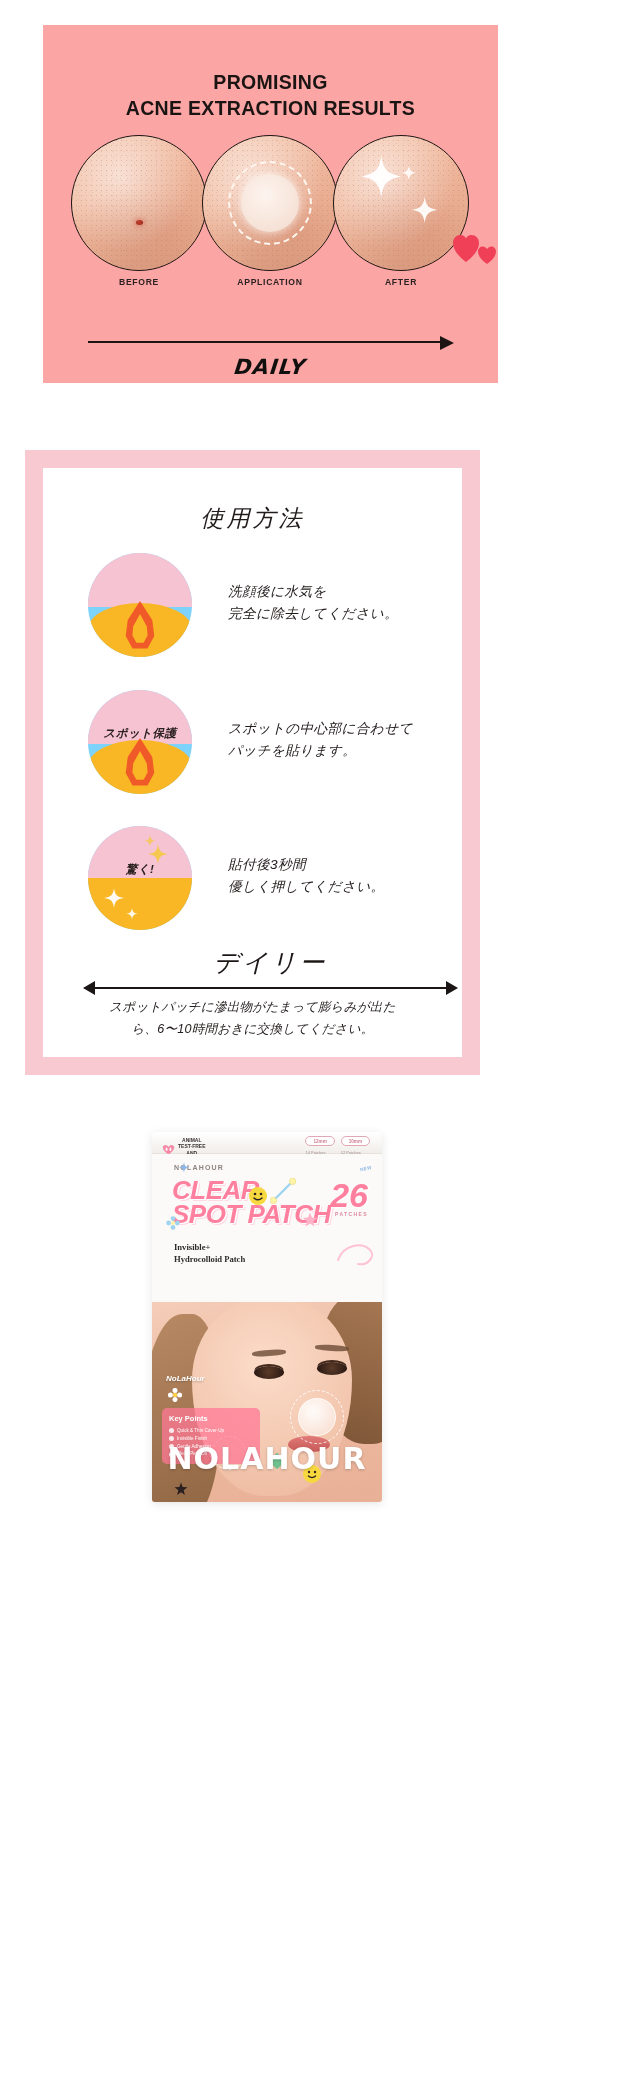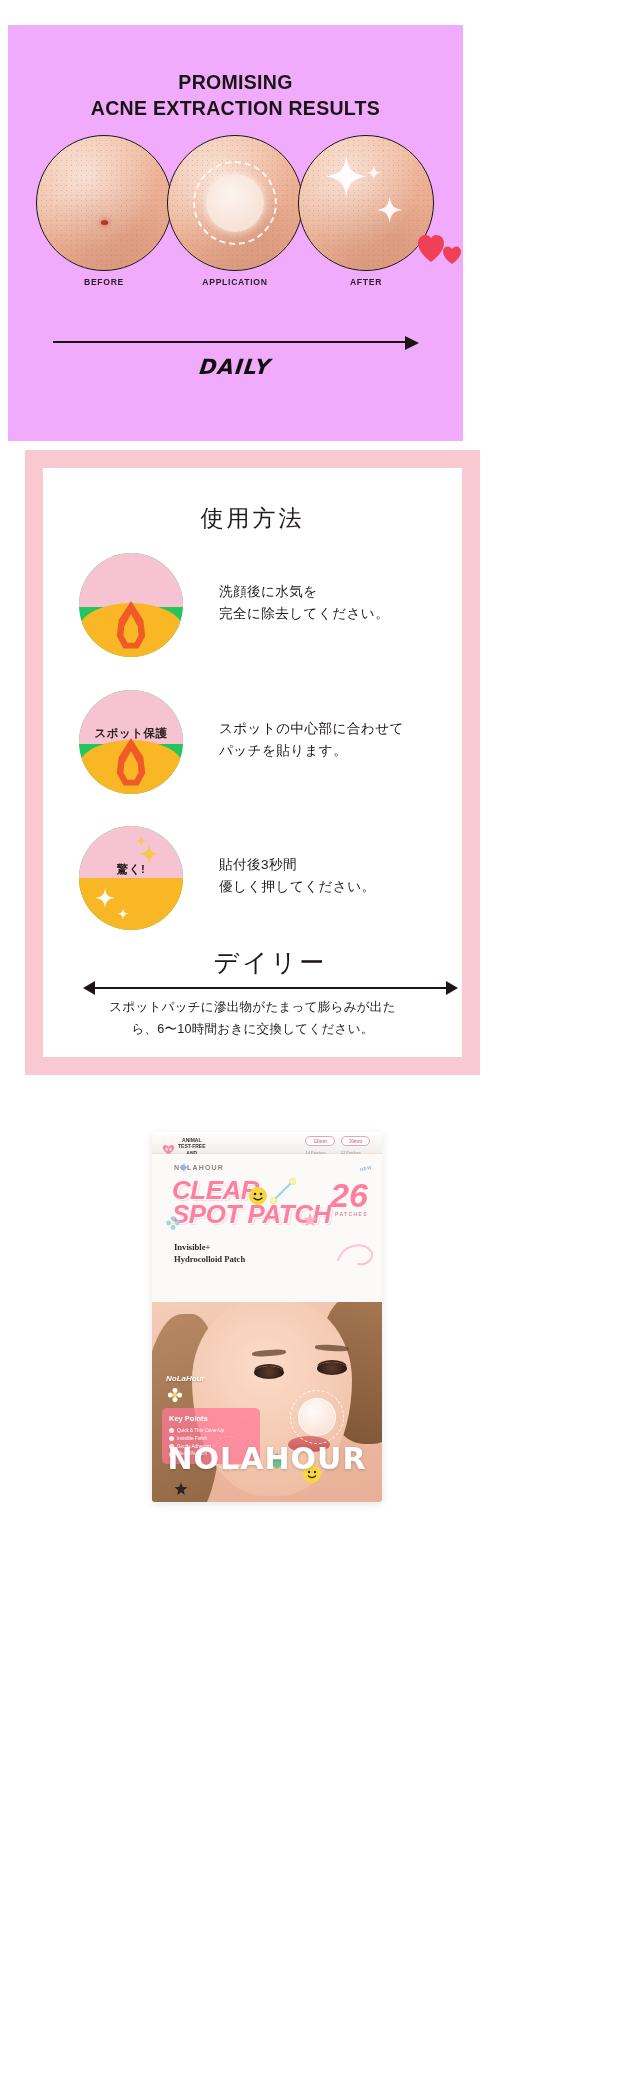--- a/index.html
+++ b/index.html
@@ -6,23 +6,23 @@
   html, body {
     width: 640px;
     background: #ffffff;
     font-family: "Liberation Sans", "DejaVu Sans", sans-serif;
   }
   body { width: 640px; height: 2080px; position: relative; overflow: hidden; }
 
   
   .panel-results {
     position: absolute;
-    left: 8px; top: 25px;
-    width: 455px; height: 416px;
-    background: #f0abfc;
+    left: 43px; top: 25px;
+    width: 455px; height: 358px;
+    background: #fca5a5;
   }
   .results-title {
     position: absolute;
     left: 0; right: 0; top: 45px;
     text-align: center;
     color: #1a1413;
     font-weight: 800;
     font-size: 19.5px;
     letter-spacing: 0.3px;
     line-height: 1.32;
@@ -155,48 +155,49 @@
     position: absolute;
     left: 25px; top: 450px;
     width: 455px; height: 625px;
     background: #f9c9d2;
     padding: 18px;
   }
   .howto-inner {
     width: 100%; height: 100%;
     background: #ffffff;
     position: relative;
+    font-style: italic;
   }
   .howto-title {
     position: absolute;
     left: 0; right: 0; top: 35px;
     text-align: center;
     font-size: 23px;
     font-weight: 500;
     color: #211c1b;
     letter-spacing: 3px;
   }
 
   .step {
     position: absolute;
-    left: 36px;
+    left: 45px;
     width: 375px;
     height: 112px;
   }
   .step.s1 { top: 85px; }
   .step.s2 { top: 222px; }
   .step.s3 { top: 358px; }
 
   .step-icon {
     position: absolute;
     left: 0; top: 0;
     width: 104px; height: 104px;
     border-radius: 50%;
     overflow: hidden;
-    background: #22c55e;
+    background: #7dd3fc;
   }
   .icon-top {
     position: absolute;
     left: 0; right: 0; top: 0;
     height: 52%;
     background: #f6c3d2;
   }
   .icon-bottom {
     position: absolute;
     left: 0; right: 0; bottom: 0;

